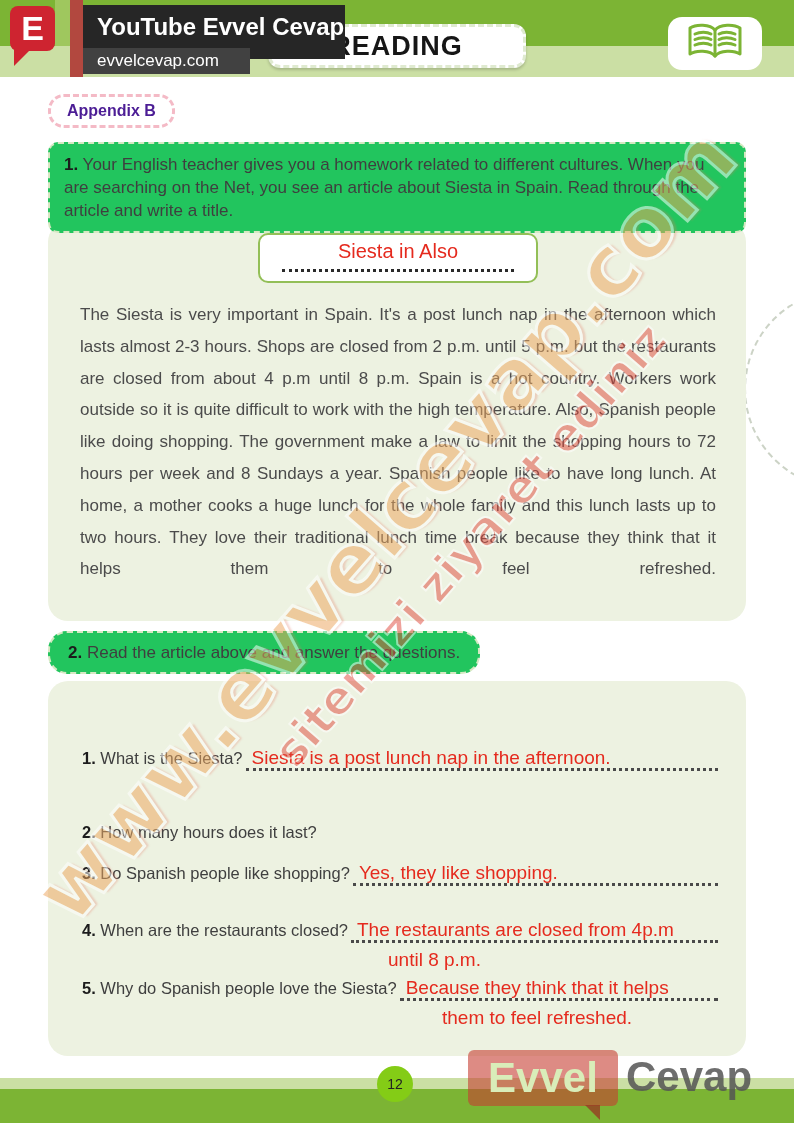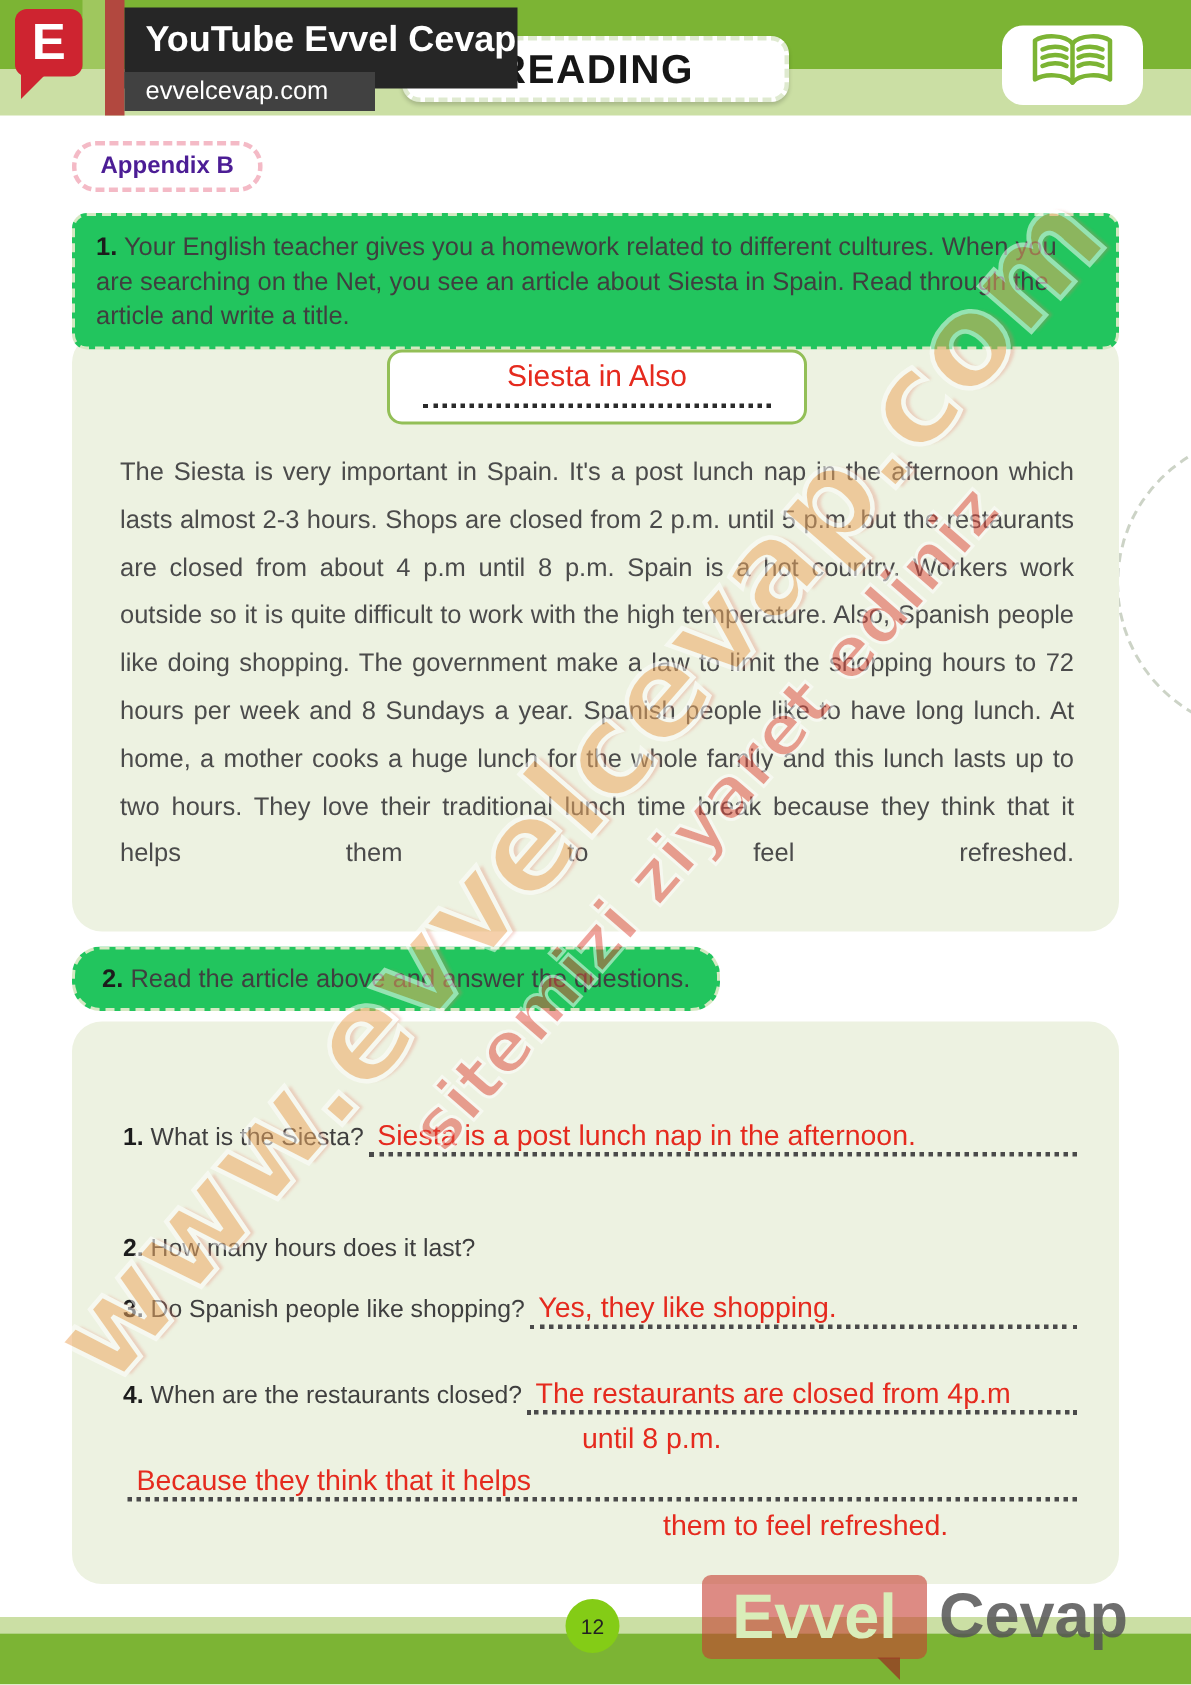--- a/index.html
+++ b/index.html
@@ -161,20 +161,21 @@
 
     <div class="qa-row row-q4">
       <span class="q-text"><b>4.</b> <span>When are the restaurants closed?</span></span>
       <span class="dots">
           <span class="answer">The restaurants are closed from 4p.m</span>
         </span>
     </div>
     <div class="answer-cont cont-q4">until 8 p.m.</div>
 
     <div class="qa-row row-q5">
+      <span class="q-text"><b>5.</b> <span>Why do Spanish people love the Siesta?</span></span>
       <span class="dots">
           <span class="answer">Because they think that it helps</span>
         </span>
     </div>
     <div class="answer-cont cont-q5">them to feel refreshed.</div>
 
   </div>
 
   <div class="deco-circle"></div>
   <div class="watermark wm1">www.evvelcevap.com</div>

